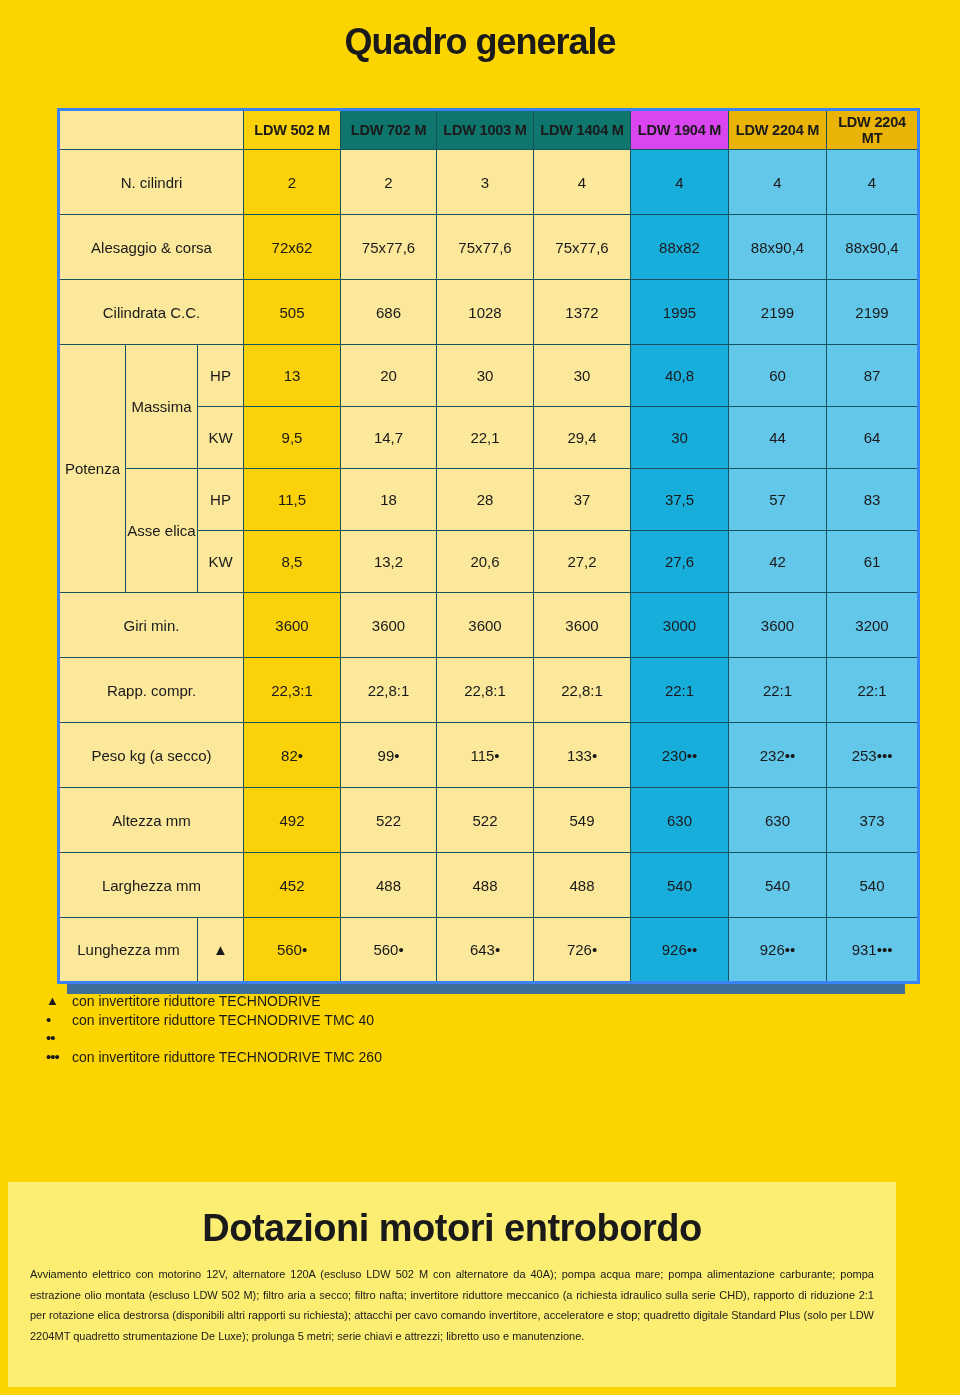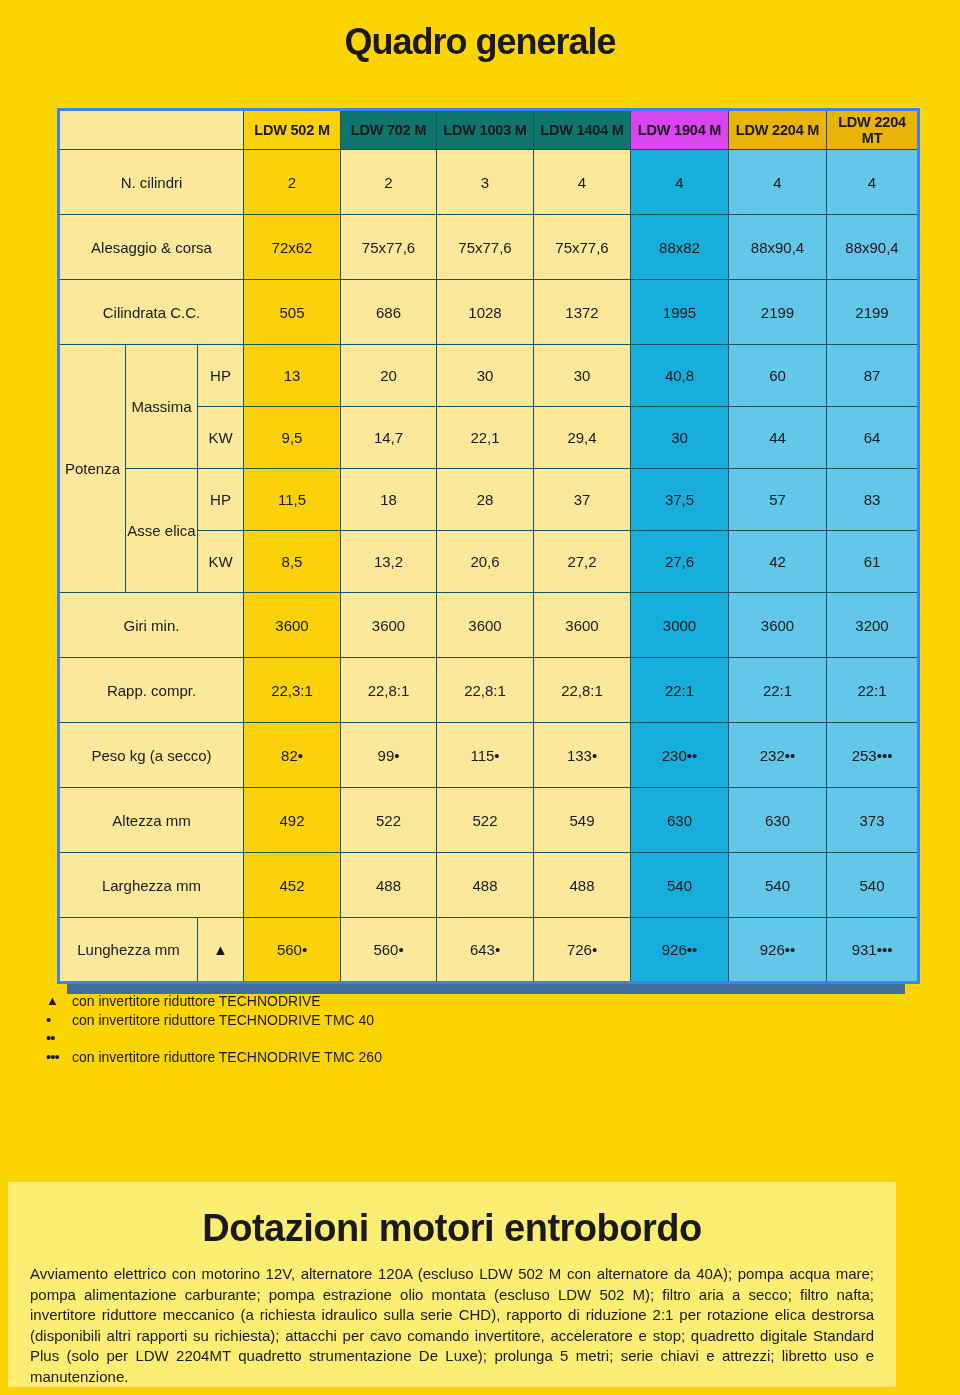--- a/index.html
+++ b/index.html
@@ -126,21 +126,21 @@
     text-align: center;
     font-size: 38px;
     font-weight: bold;
     color: #1a1a1a;
     letter-spacing: -0.5px;
     padding-top: 24px;
     line-height: 44px;
   }
   .bottom-body {
     padding: 14px 22px 0 22px;
-    font-size: 15px;
+    font-size: 11px;
     line-height: 20.5px;
     color: #1a1a1a;
     text-align: justify;
   }
 </style>
 </head>
 <body>
 
 <div class="page-title">Quadro generale</div>
 

